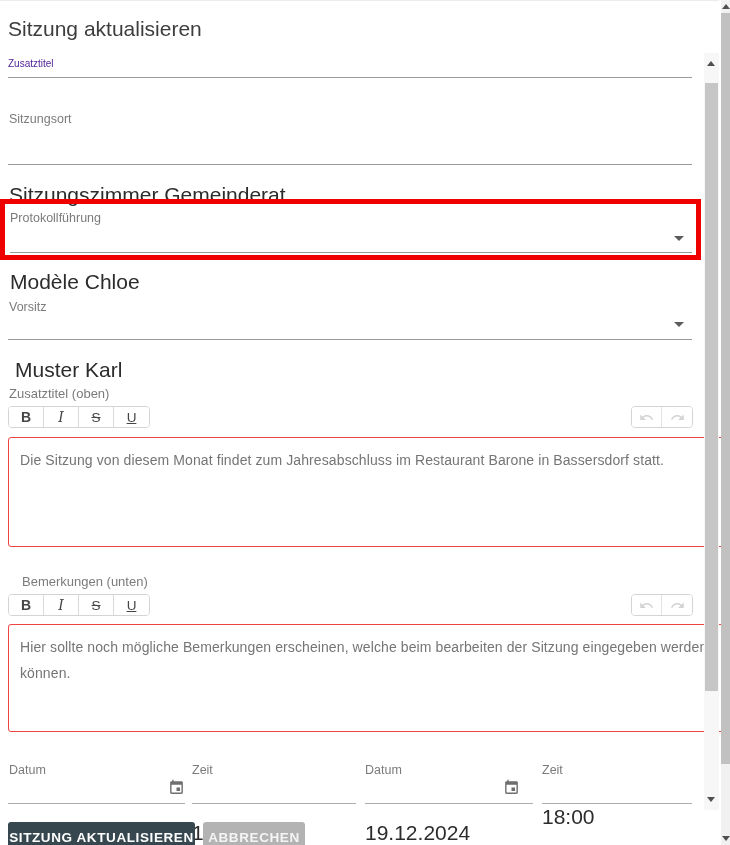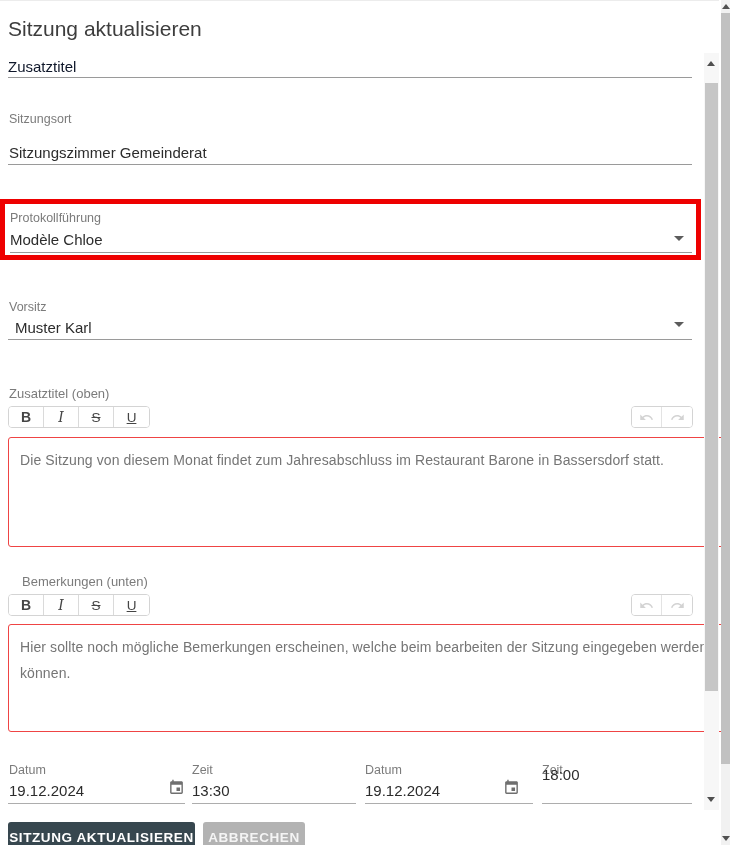--- a/index.html
+++ b/index.html
@@ -3,22 +3,22 @@
 <meta charset="utf-8">
 <style>
   * { margin:0; padding:0; box-sizing:border-box; }
   html,body { width:730px; height:845px; background:#fff; font-family:"Liberation Sans", sans-serif; }
   .screen { position:relative; width:730px; height:845px; background:#fff; overflow:hidden; }
   .topline { position:absolute; left:0; top:0; width:719px; height:1px; background:#ececec; }
 
   .page-title { position:absolute; left:8px; top:17px; font-size:21px; color:#3d3d3d; }
 
   .label { position:absolute; font-size:12.5px; color:#7b7b7b; }
-  .value { position:absolute; font-size:15px; color:#2c2c2c; }
-  .placeholder { position:absolute; font-size:15px; color:#0f172a; }
+  .value { position:absolute; font-size:21px; color:#2c2c2c;margin-top:39px; }
+  .placeholder { position:absolute; font-size:10px; color:#4c1d95; }
   .hline { position:absolute; height:1px; background:#9a9a9a; }
   .hline.lighter { background:#adadad; }
 
   .caret { position:absolute; width:0; height:0; border-left:5px solid transparent; border-right:5px solid transparent; border-top:5px solid #5c5c5c; }
 
   .annotation { position:absolute; left:0; top:199px; width:701px; height:61px; border:5px solid #ee0000; pointer-events:none; }
 
   .tb-group { position:absolute; display:flex; height:22px; border:1px solid #d4d4d4; border-radius:4px; background:#fdfdfd; overflow:hidden; }
   .tb-btn { width:35px; height:100%; display:flex; align-items:center; justify-content:center; border-right:1px solid #dadada; font-size:13.5px; color:#454545; cursor:pointer; background:#fff; }
   .tb-btn:last-child { border-right:none; }

